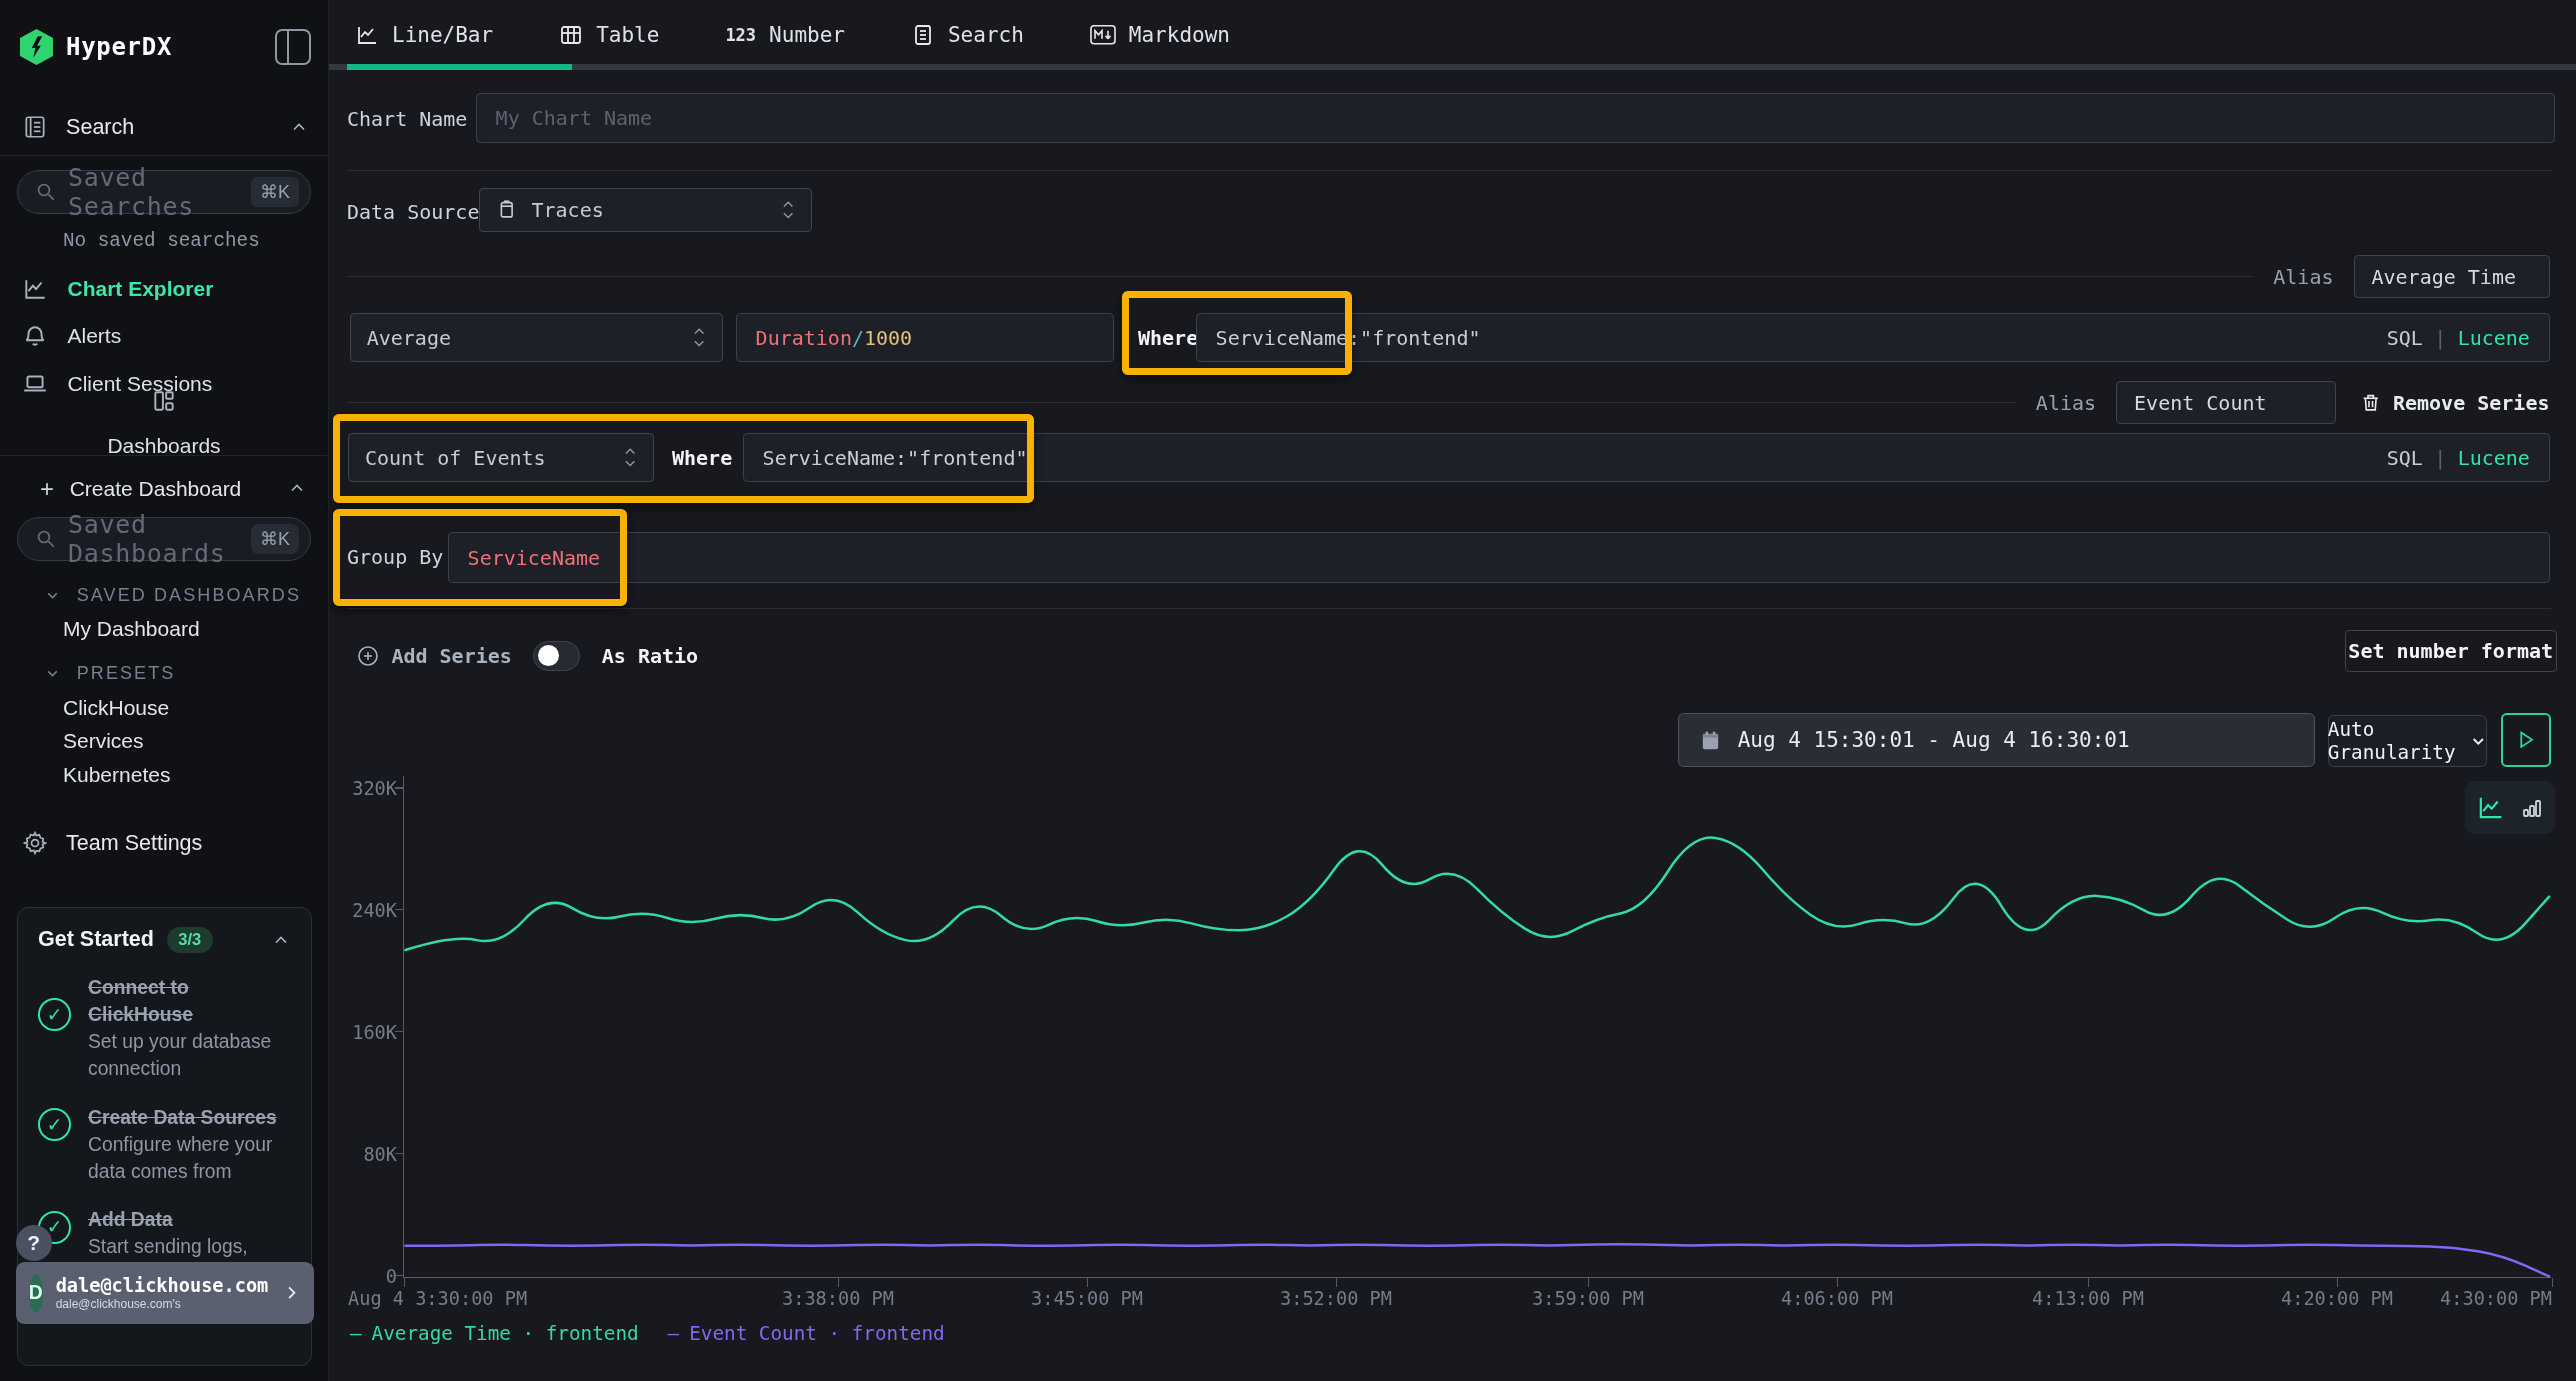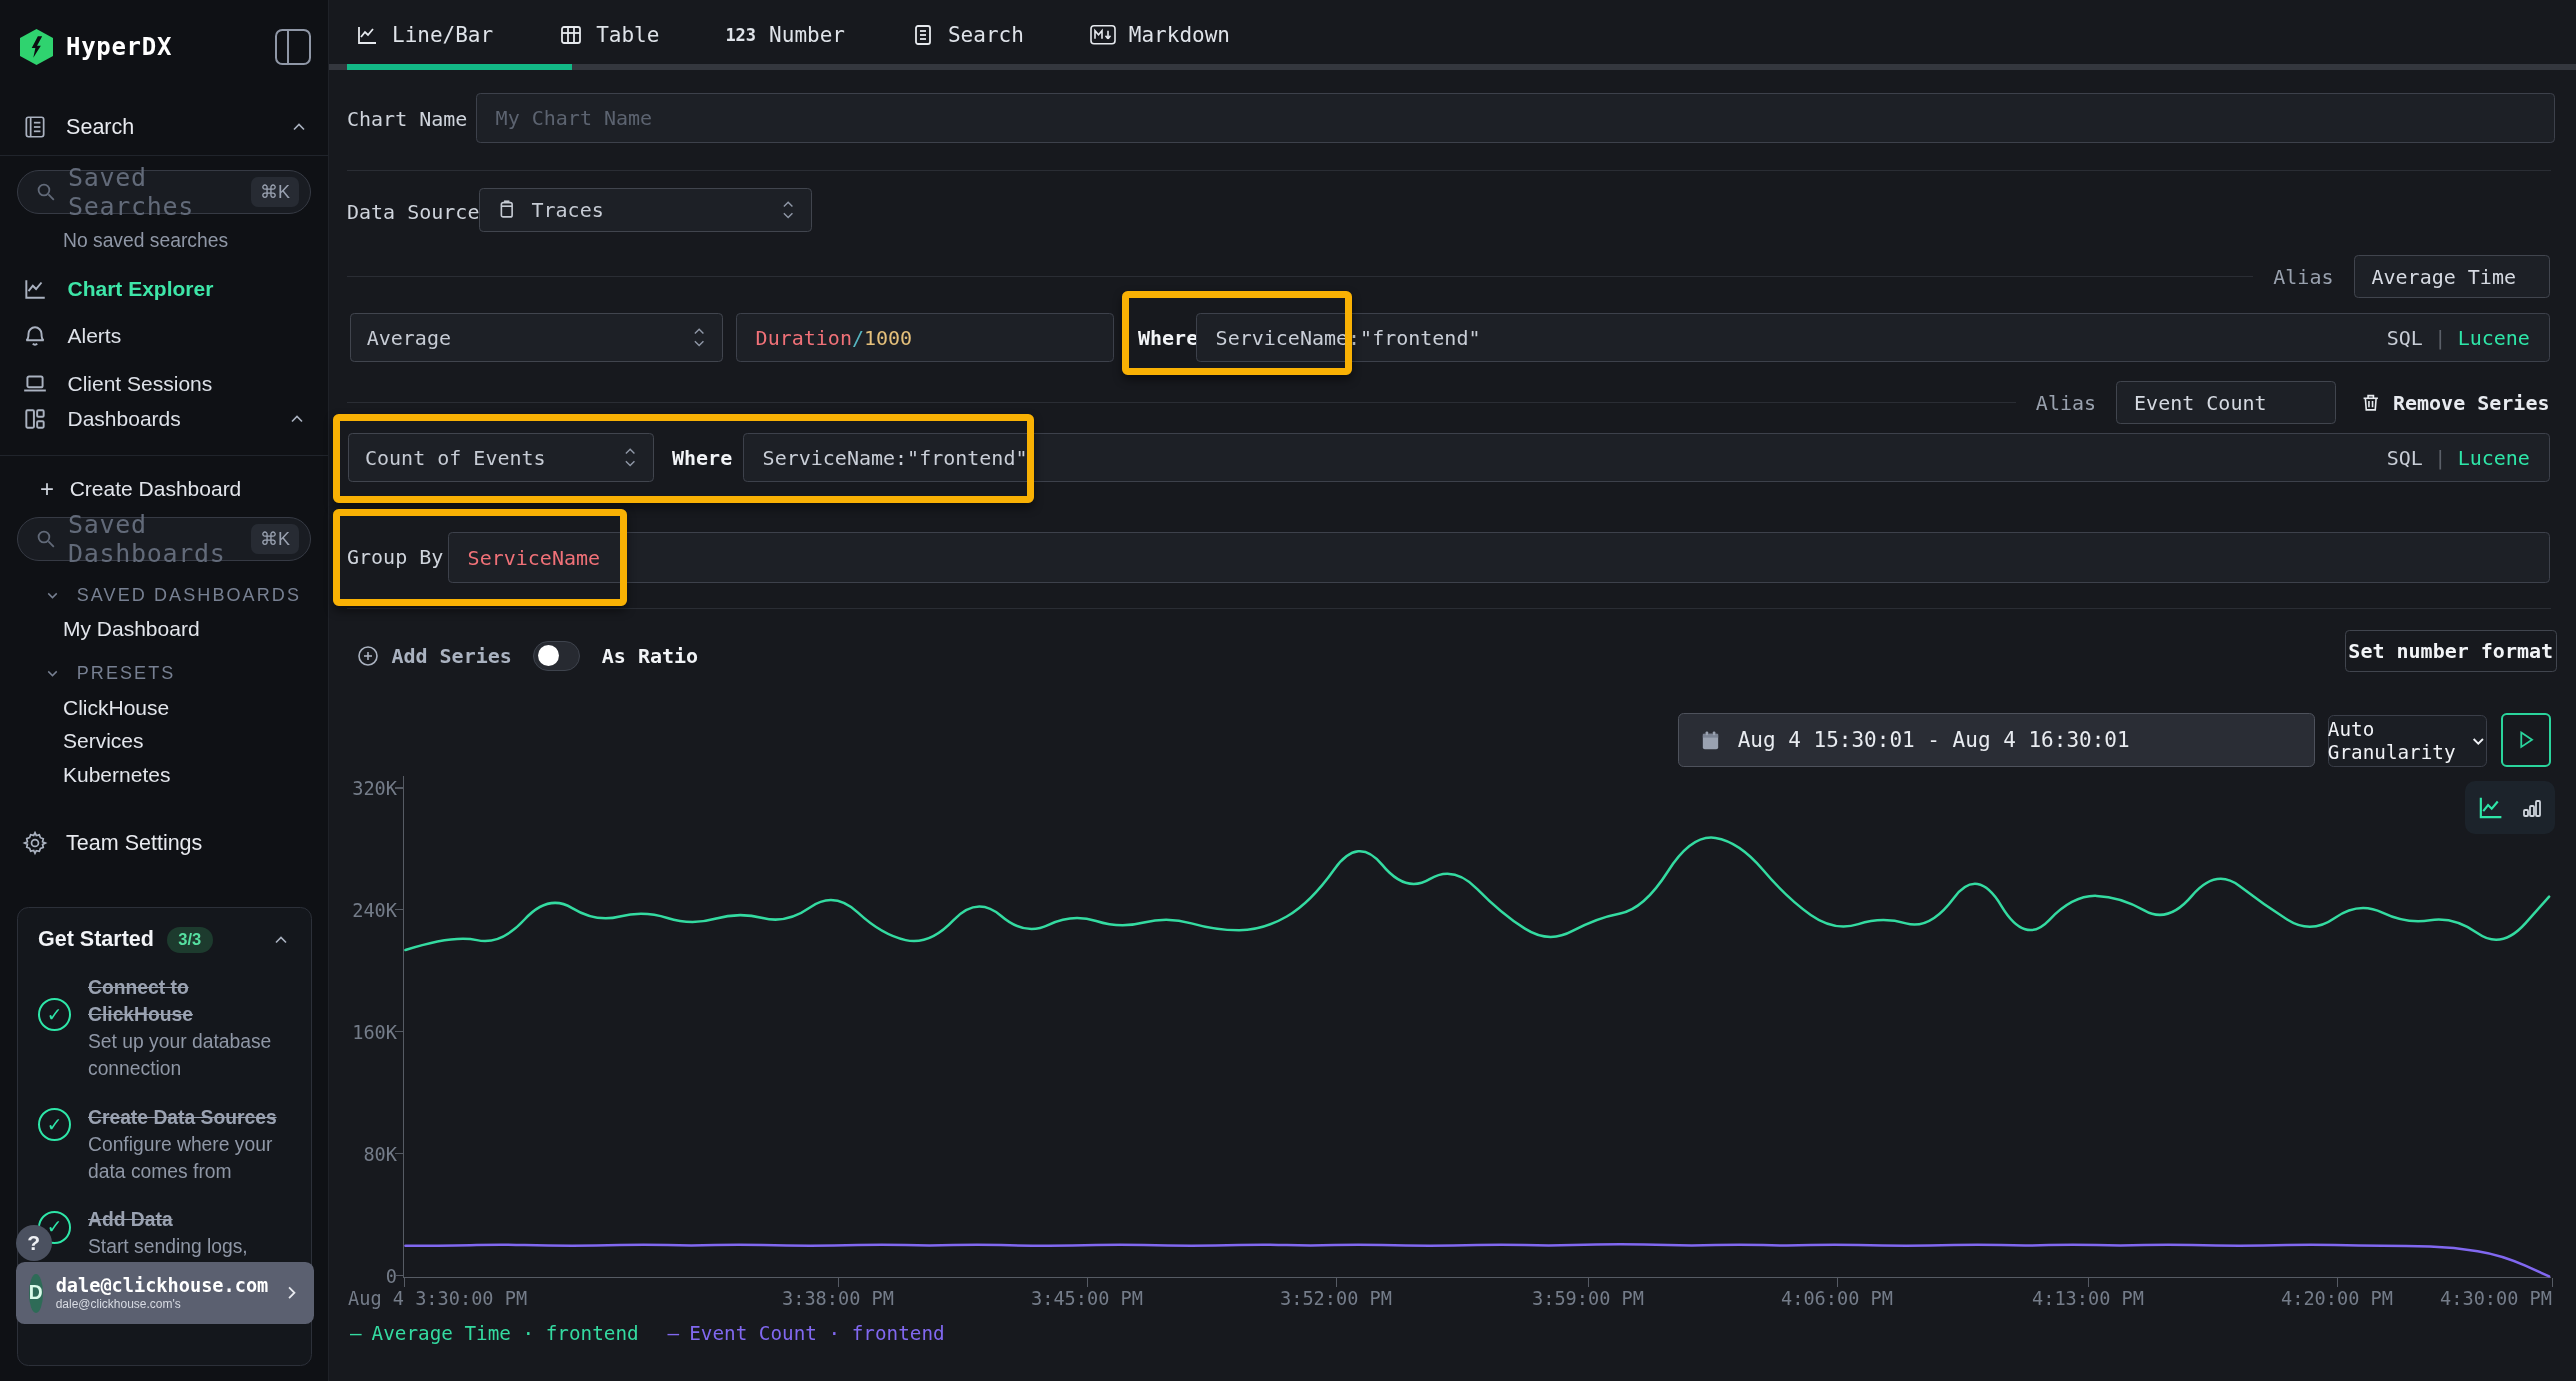--- a/index.html
+++ b/index.html
@@ -129,21 +129,21 @@
   <div class="pill-search" style="top:170px;">
     <span class="icon">
       <svg width="21.5" height="21.5" viewBox="0 0 24 24" fill="none" stroke="#626a79" stroke-width="2">
           <circle cx="10" cy="10" r="6"></circle>
           <line x1="15" y1="15" x2="21" y2="21"></line>
         </svg>
     </span>
     <span class="ph">Saved Searches</span>
     <span class="kbd">⌘K</span>
   </div>
-  <div class="muted-note" style="top:230px;">No saved searches</div>
+  <div class="muted-note" style="top:230px;font-family:Liberation Mono, monospace;">No saved searches</div>
 
   <div class="nav-item active" style="top:266px;">
     <span class="icon">
       <svg width="26" height="26" viewBox="0 0 24 24" fill="none" stroke="#aab2c0" stroke-width="1.8">
           <polyline points="4,4 4,20 21,20"></polyline>
           <polyline points="6,14 10,9 13,12 18,6"></polyline>
         </svg>
     </span>
     <span>Chart Explorer</span>
   </div>
@@ -158,21 +158,21 @@
   </div>
   <div class="nav-item" style="top:361px;">
     <span class="icon">
       <svg width="26" height="26" viewBox="0 0 24 24" fill="none" stroke="#aab2c0" stroke-width="1.8">
           <rect x="5" y="5" width="14" height="10" rx="1.5"></rect>
           <line x1="2" y1="18" x2="22" y2="18"></line>
         </svg>
     </span>
     <span>Client Sessions</span>
   </div>
-  <div class="nav-item" style="top:396px;">
+  <div class="nav-item" style="top:388px;flex-direction:column;">
     <span class="icon">
       <svg width="26" height="26" viewBox="0 0 24 24" fill="none" stroke="#aab2c0" stroke-width="1.8">
           <rect x="4" y="4" width="7" height="16" rx="1"></rect>
           <rect x="14" y="4" width="6" height="6" rx="1"></rect>
           <rect x="14" y="14" width="6" height="6" rx="1"></rect>
         </svg>
     </span>
     <span>Dashboards</span>
     <span class="chev icon">
       <svg width="20" height="20" viewBox="0 0 24 24" fill="none" stroke="#aab2c0" stroke-width="2">

